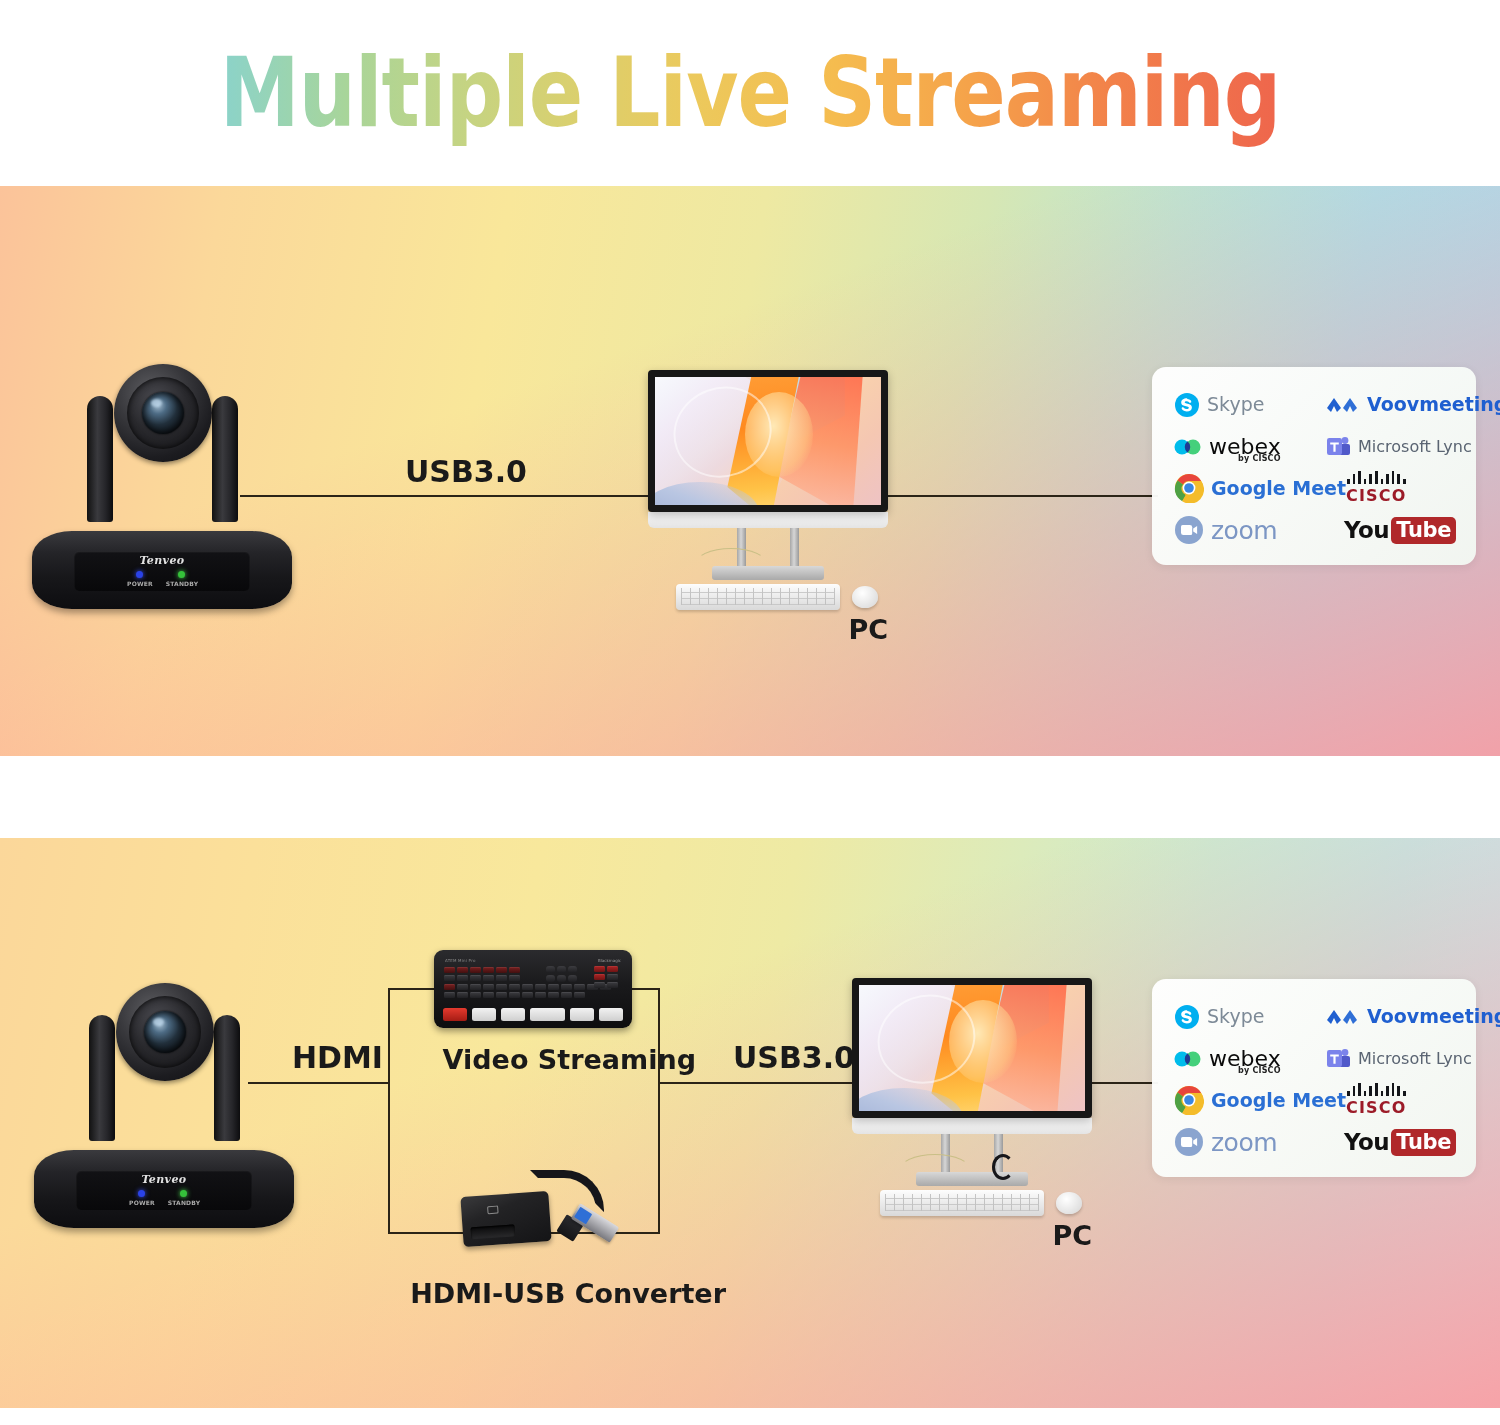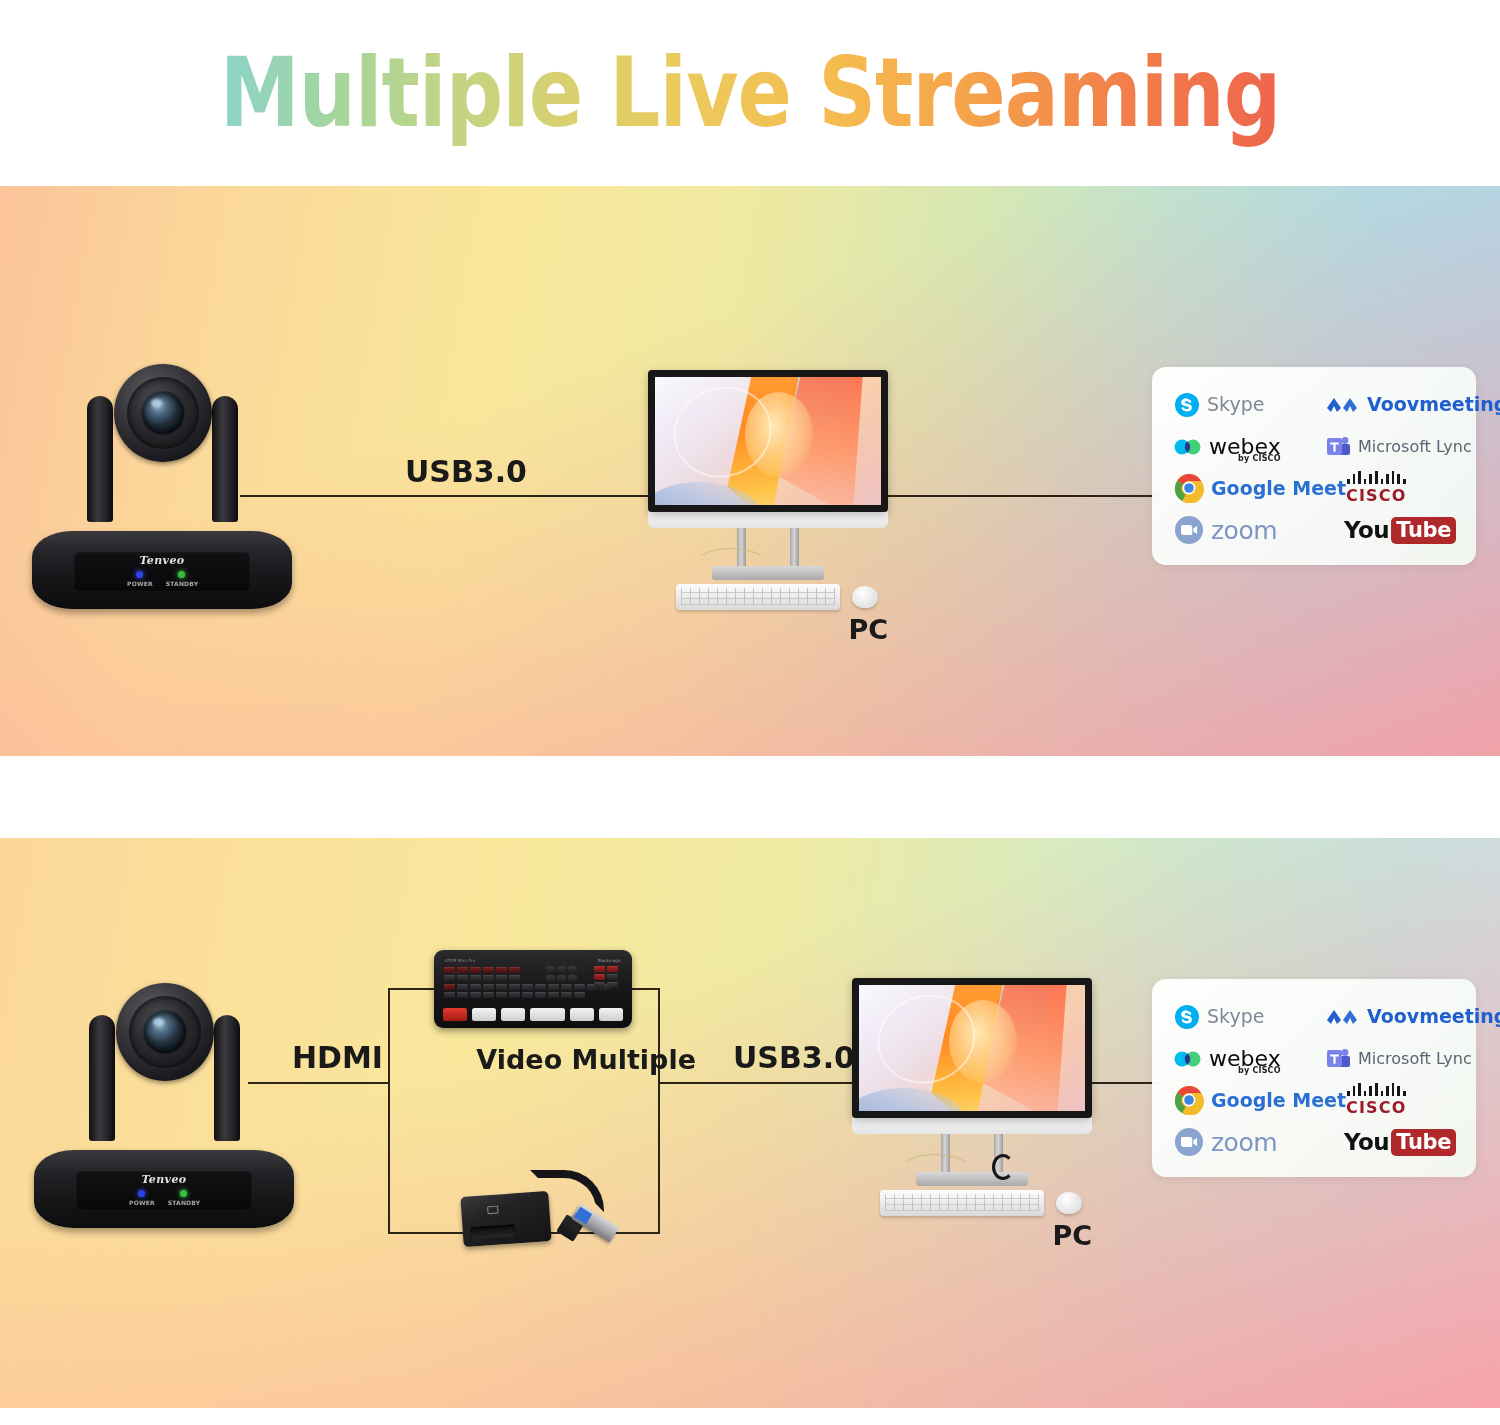--- a/index.html
+++ b/index.html
@@ -500,31 +500,32 @@
           <span class="kbig"></span>
           <span class="kbig"></span>
           <span class="kbig"></span>
       </div>
       <div style="position:absolute; right:9px; bottom:7px; display:flex; gap:5px;">
         <span class="kbig"></span>
           <span class="kbig"></span>
           <span class="kbig"></span>
       </div>
     </div>
-    <div class="device-label" style="left:370px; top:206px; width:326px;">Video Multiple</div>
+    <div class="device-label" style="left:370px; top:206px; width:326px;">Video Streaming</div>
 
     <div class="conv" style="left:462px; top:336px;">
       <div class="conv-body">
         <span class="conv-icon"></span>
         <span class="conv-port"></span>
       </div>
       <span class="conv-cable"></span>
       <span class="conv-usb-neck"></span>
       <span class="conv-usb"></span>
     </div>
+    <div class="device-label" style="left:340px; top:440px; width:386px;">HDMI-USB Converter</div>
 
     <div class="pc" style="left:852px; top:140px; width:240px;">
       <div class="pc-screen" style="height:140px;">
         <div class="wall">
           <span class="b1"></span>
             <span class="b5"></span>
             <span class="b3"></span>
           <span class="b2"></span>
             <span class="b4"></span>
             <span class="b7"></span>

